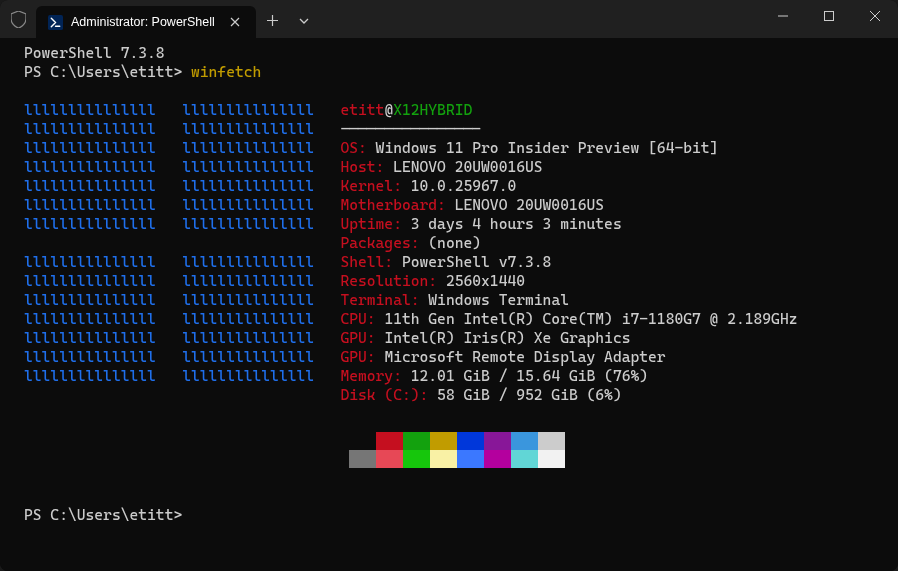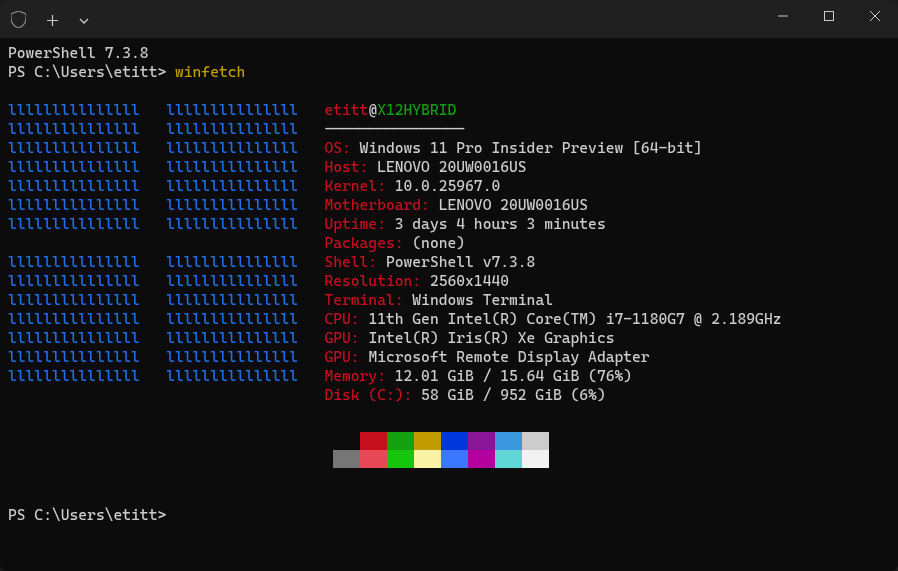--- a/index.html
+++ b/index.html
@@ -61,21 +61,21 @@
   .win-controls { display:flex; height:100%; }
   .win-btn {
     width: 46px; height: 32px;
     display:flex; align-items:center; justify-content:center;
     color:#ccc; cursor:pointer;
   }
   .terminal {
     flex:1;
     background:#0c0c0c;
     color:#cccccc;
-    padding: 6px 8px 8px 8px;
+    padding: 6px 8px 8px 24px;
     font-family: Consolas,'Cascadia Code',monospace;
     font-size: 15px;
     line-height: 19px;
     white-space: pre;
     overflow:hidden;
   }
   .green { color:#13a10e; }
   .white { color:#cccccc; }
   .yellow { color:#c19c00; }
   .red { color:#c50f1f; }
@@ -87,20 +87,34 @@
 </style>
 </head>
 <body>
 
 <div class="window">
   <div class="titlebar">
     <div class="shield-icon">
       <svg width="15" height="17" viewBox="0 0 15 17">
           <path d="M7.5 0 L15 3 L15 8 C15 12 11 16 7.5 17 C4 16 0 12 0 8 L0 3 Z" fill="none" stroke="#888" stroke-width="1.3"></path>
         </svg>
+    </div>
+    <div class="tab">
+      <span class="tab-icon">
+        <svg width="15" height="15" viewBox="0 0 16 16">
+            <rect width="16" height="16" rx="2" fill="#012456"></rect>
+            <path d="M3.5 3.5 L8 8 L3.5 12.5 M8 12 L12.5 12" stroke="#fff" stroke-width="1.5" fill="none" stroke-linecap="round"></path>
+          </svg>
+      </span>
+      <span class="tab-title">Administrator: PowerShell</span>
+      <span class="tab-close">
+        <svg width="10" height="10" viewBox="0 0 10 10">
+            <path d="M1 1 L9 9 M9 1 L1 9" stroke="#ccc" stroke-width="1.2"></path>
+          </svg>
+      </span>
     </div>
     <div class="new-tab">
       <svg width="11" height="11" viewBox="0 0 11 11">
           <path d="M5.5 0 V11 M0 5.5 H11" stroke="#ccc" stroke-width="1.2"></path>
         </svg>
     </div>
     <div class="tab-dropdown">
       <svg width="10" height="6" viewBox="0 0 10 6">
           <path d="M1 1 L5 5 L9 1" stroke="#ccc" stroke-width="1.3" fill="none"></path>
         </svg>

